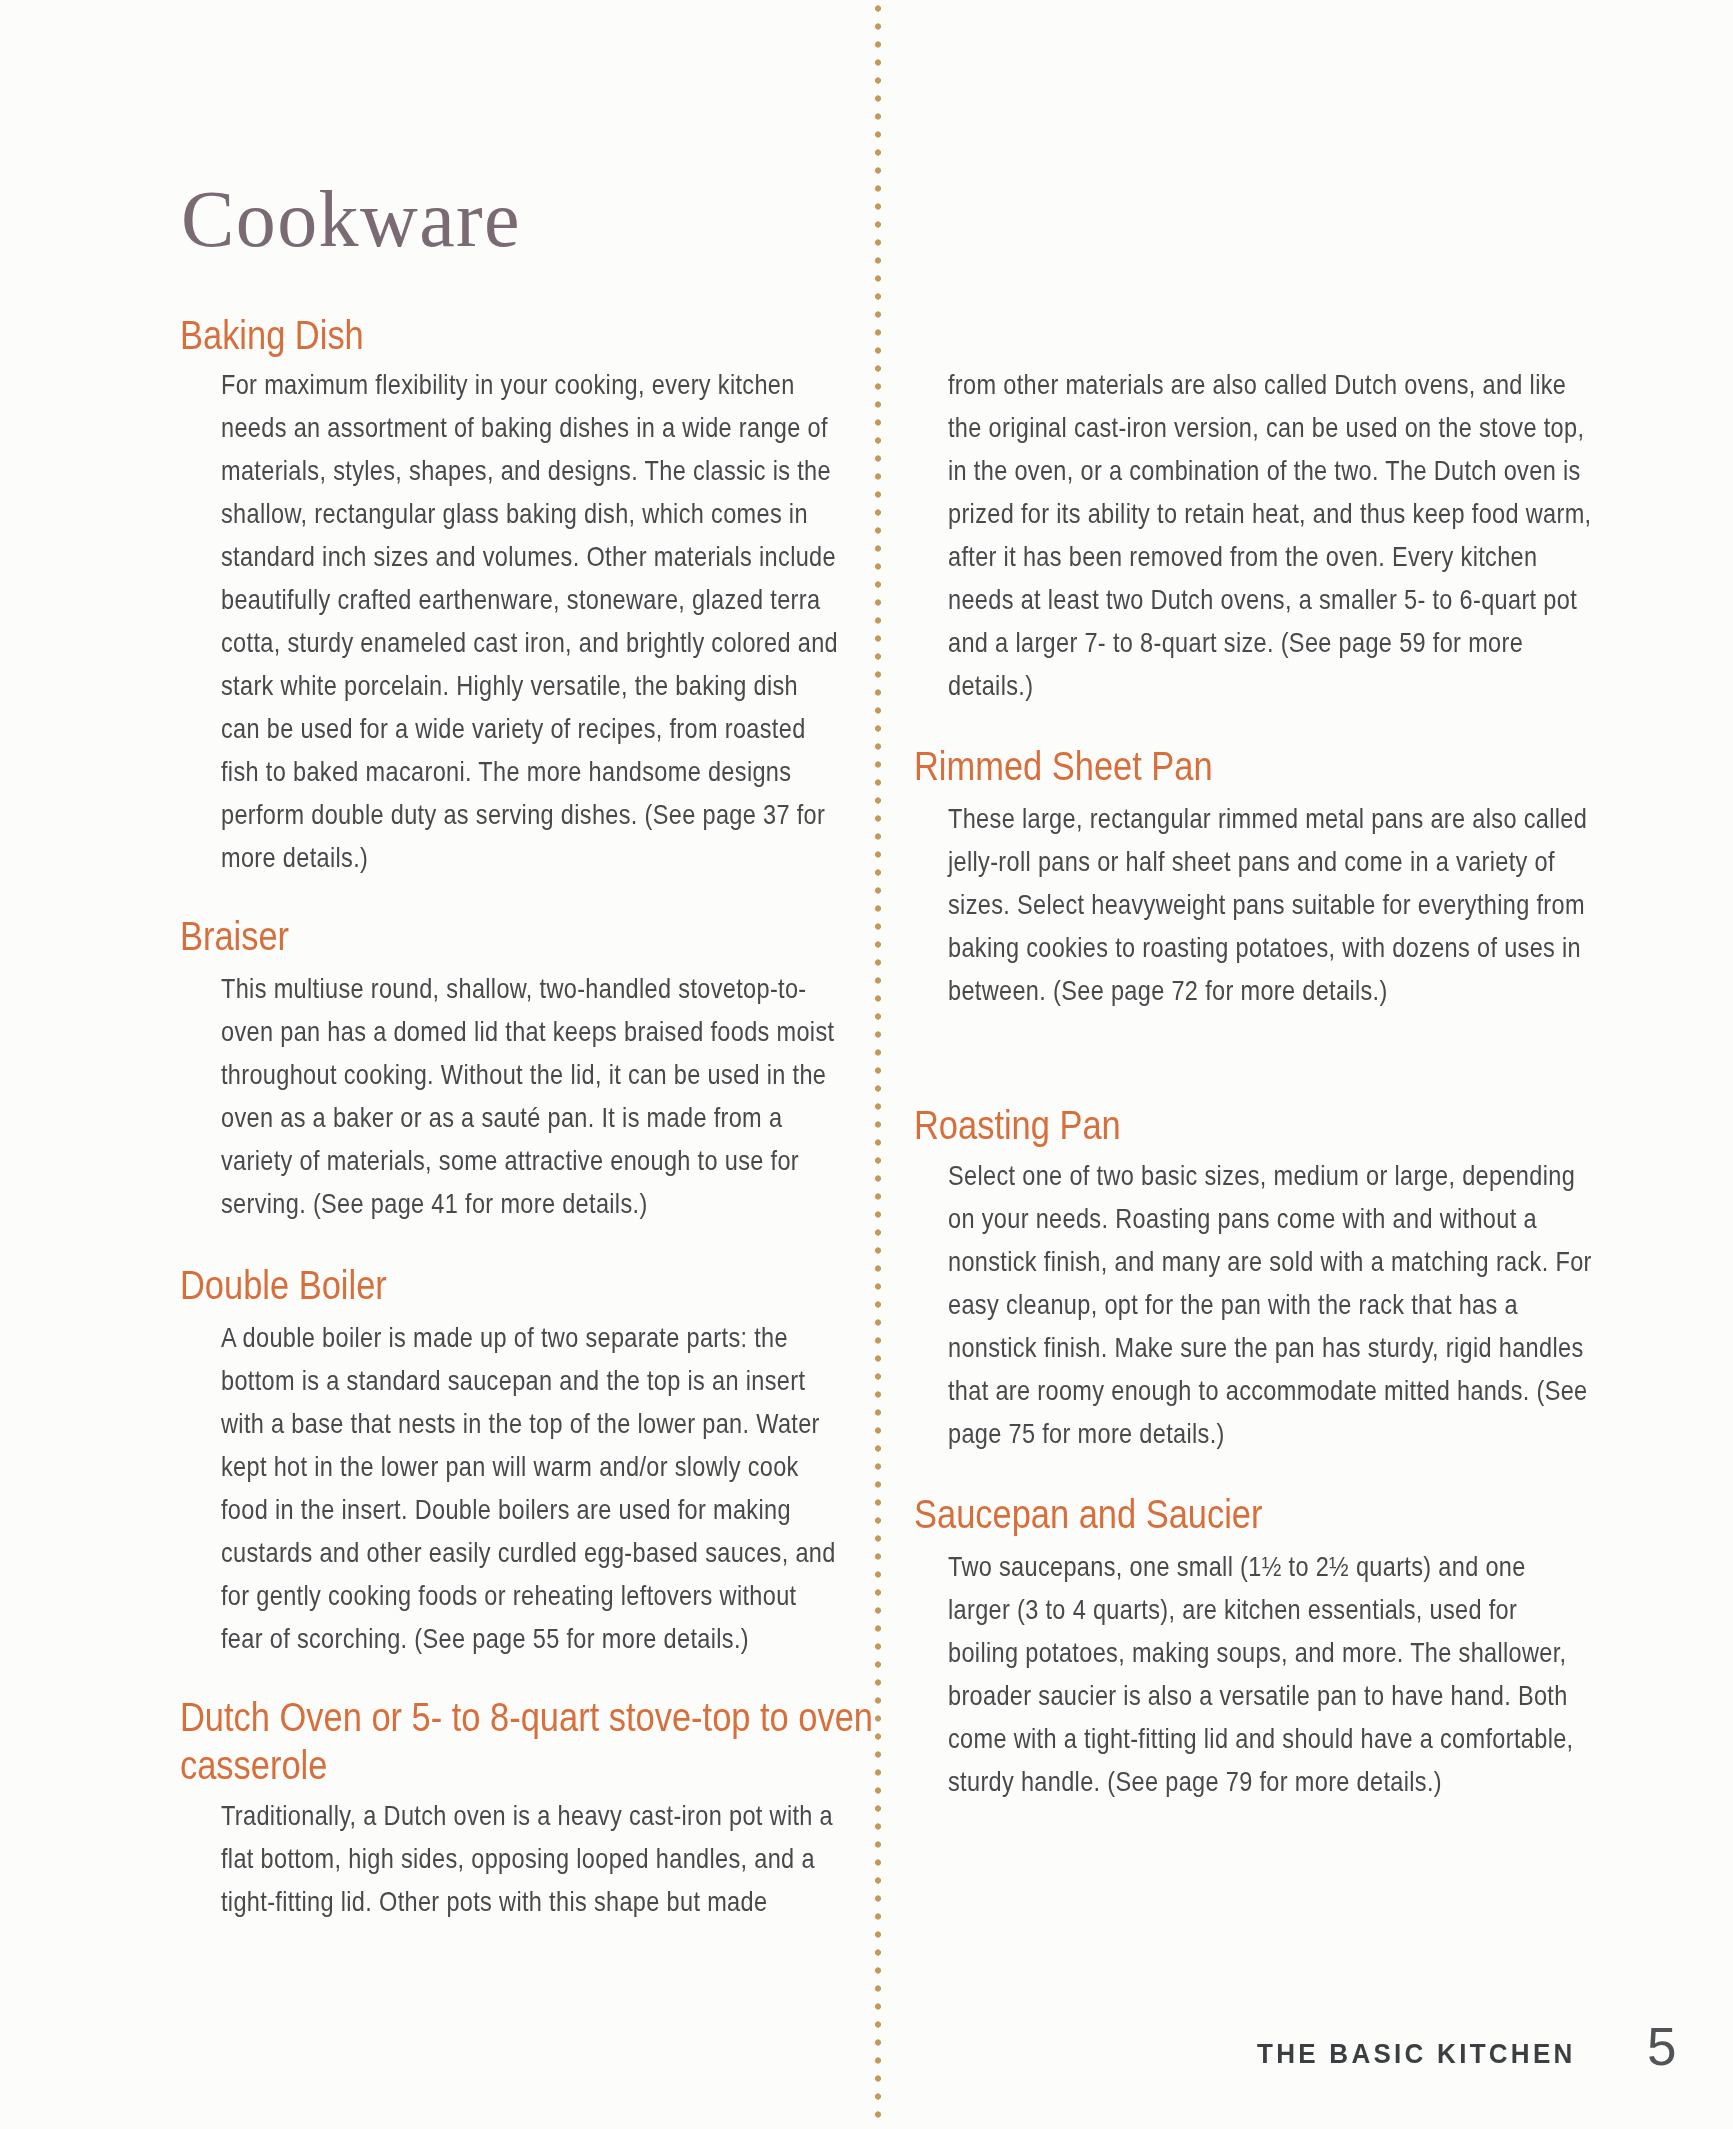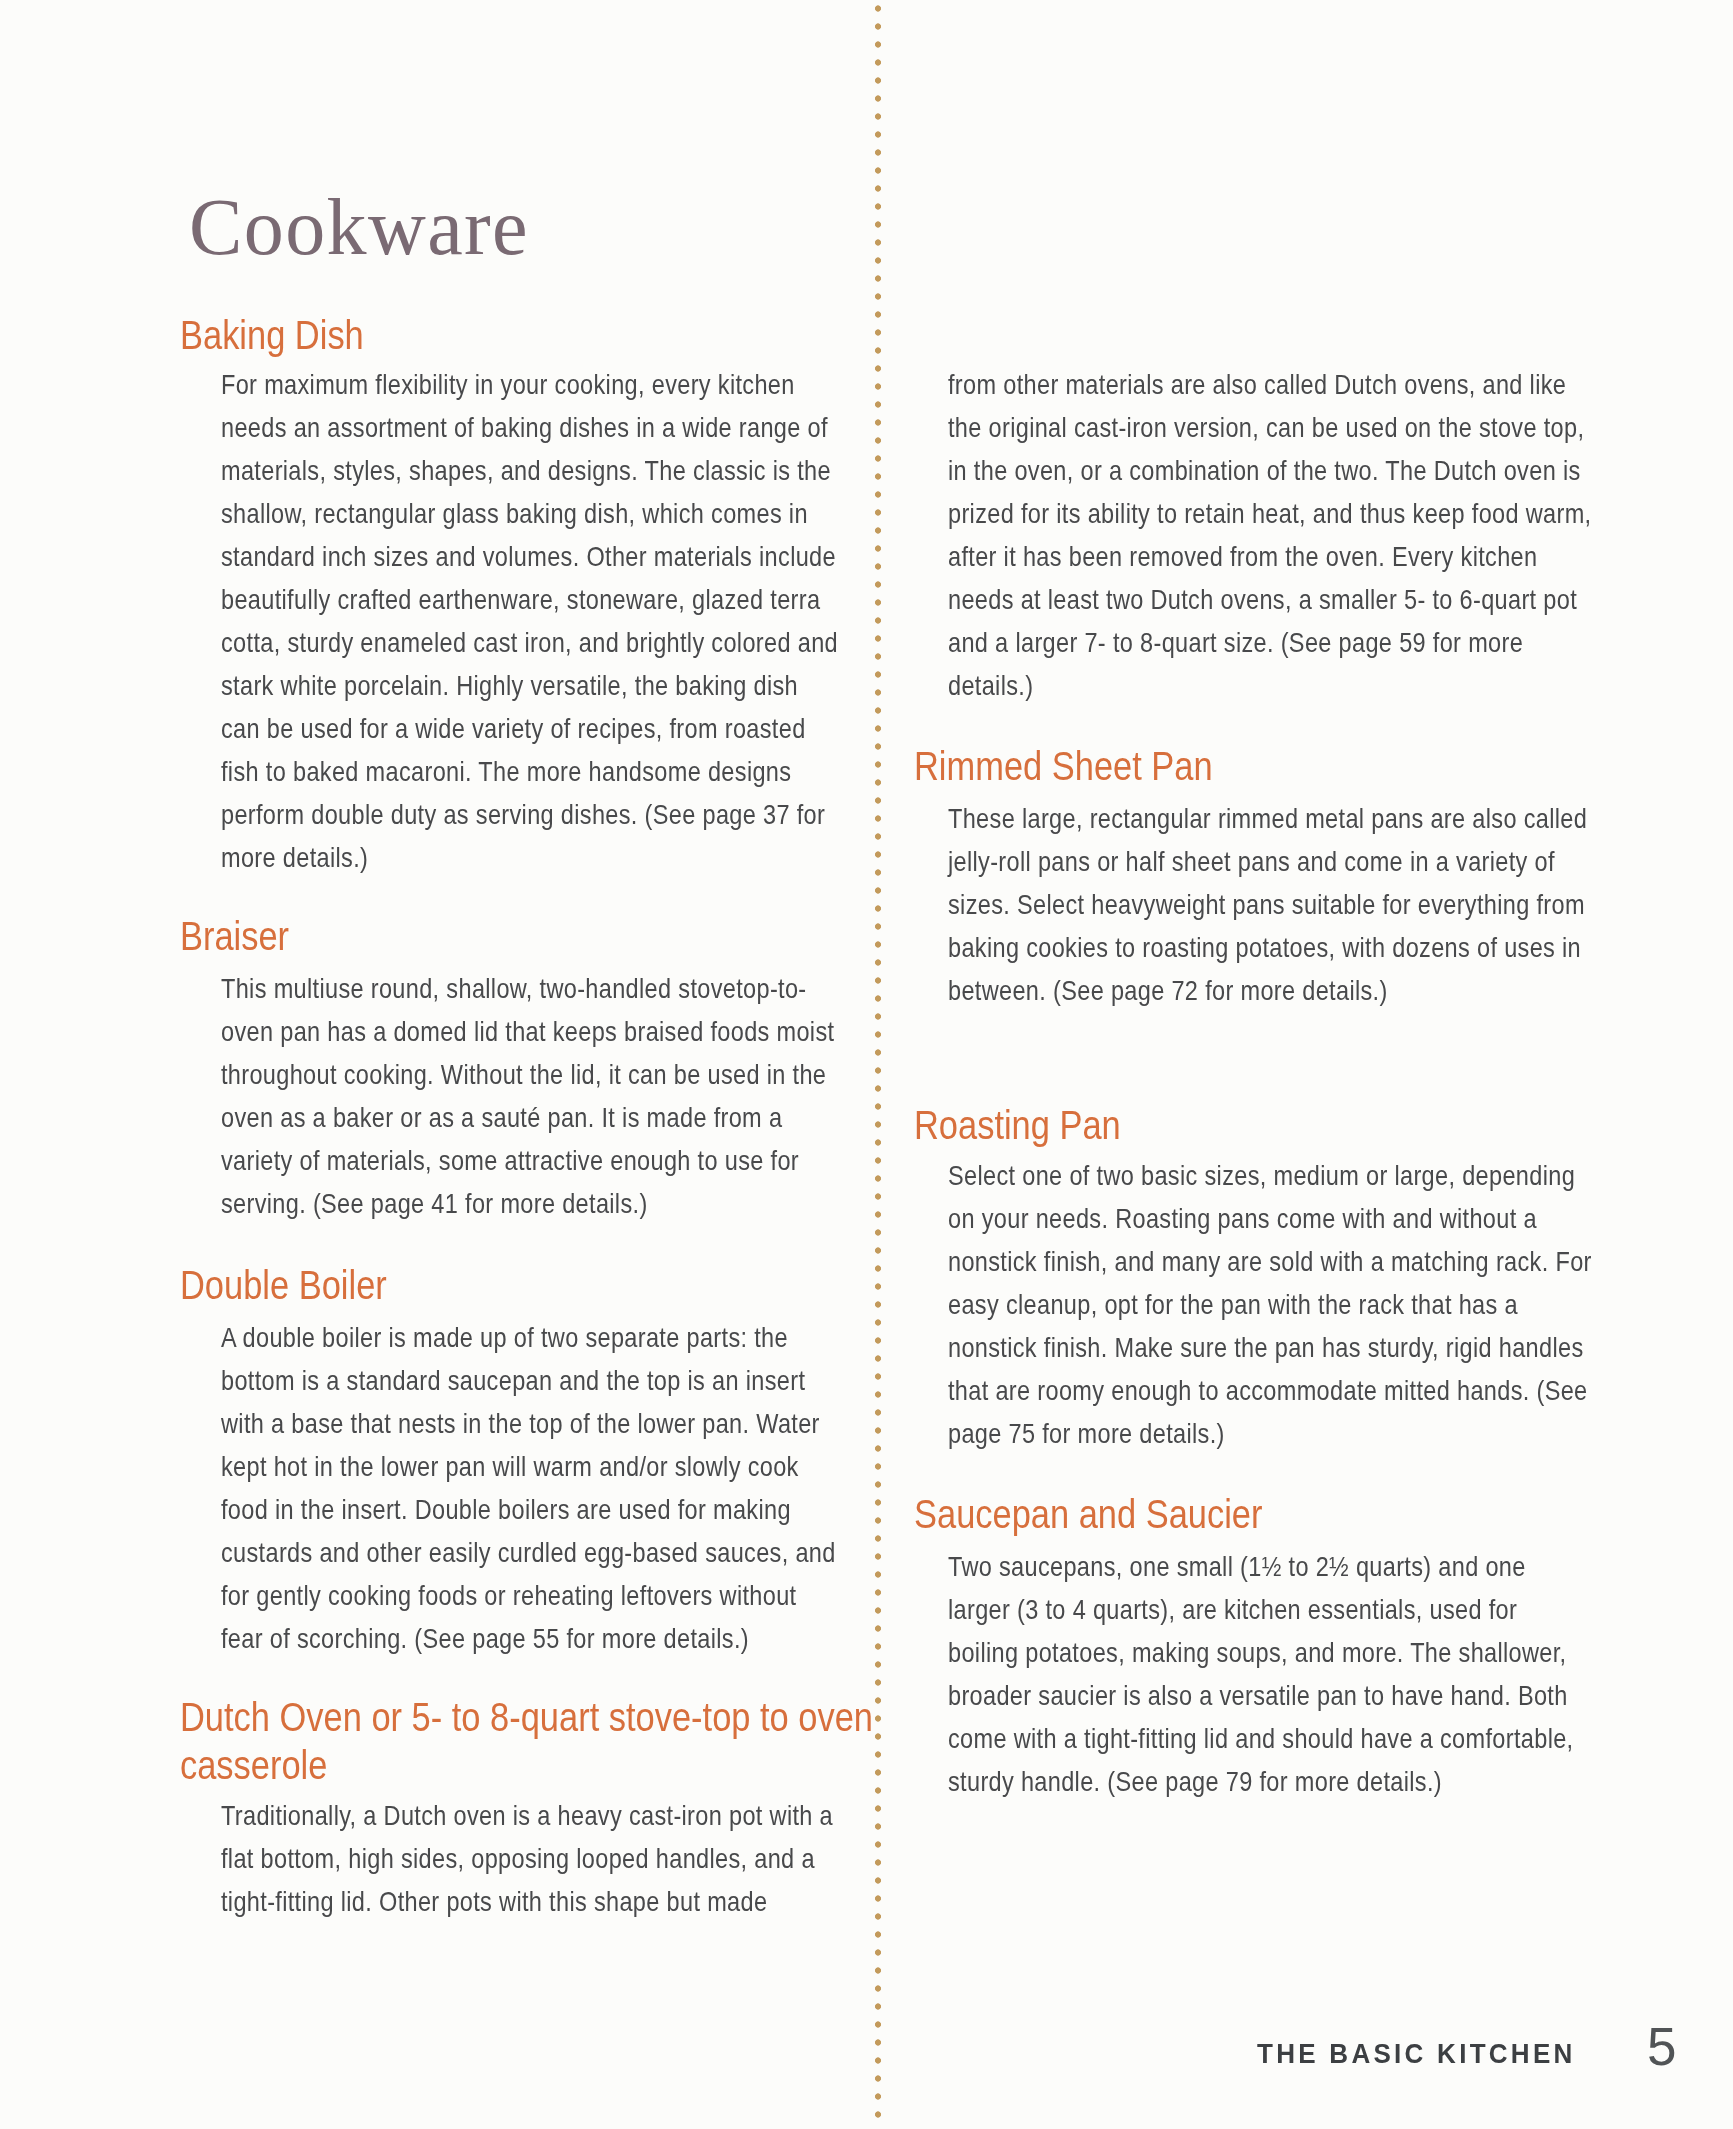--- a/index.html
+++ b/index.html
@@ -13,21 +13,21 @@
   .page{position:absolute;inset:0;}
 
   
   .dotted-divider{
     position:absolute;left:875px;top:0;width:6.4px;height:2129px;
     background-image:radial-gradient(circle at 3.2px 8.5px,#c39a5b 2.8px,rgba(195,154,91,0) 3.5px);
     background-size:6.4px 18px;background-repeat:repeat-y;
   }
 
   .title{
-    position:absolute;left:177px;top:173px;margin:12px;
+    position:absolute;left:177px;top:173px;margin:4px;
     font-family:"Liberation Serif",serif;
     font-size:80px;line-height:85px;font-weight:400;
     letter-spacing:1.4px;color:#7a6a73;white-space:nowrap;
   }
 
   .heading{
     position:absolute;margin:0;
     font-size:41px;line-height:48px;font-weight:400;
     color:#d76f3c;
     transform:scaleX(.84);transform-origin:0 0;

